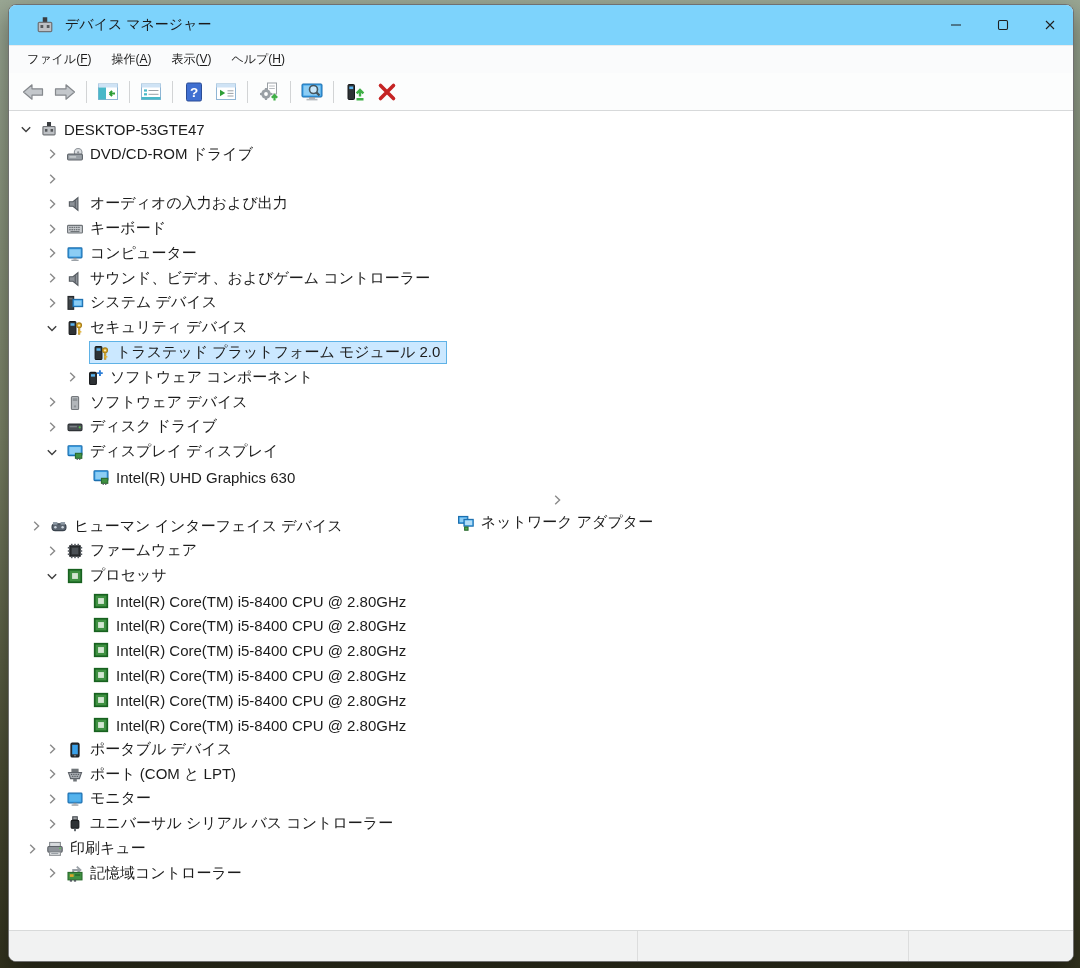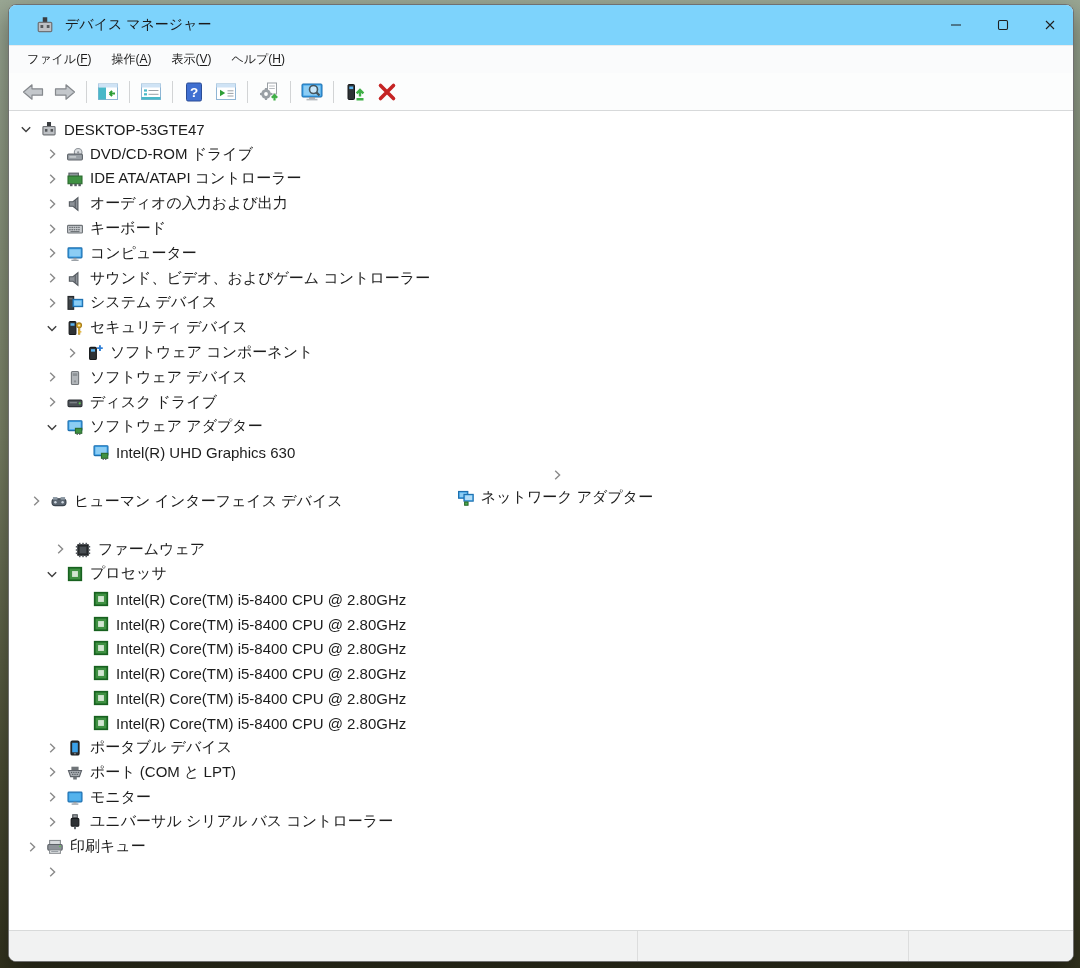--- a/index.html
+++ b/index.html
@@ -235,32 +235,20 @@
           </span>
           <span>DVD/CD-ROM ドライブ</span>
         </span>
       </div>
       <div class="row" style="padding-left: 32px;">
         <span class="chev">
           <svg width="16" height="16" viewBox="0 0 16 16">
             <path d="M6.2 3.8 L10.6 8 L6.2 12.2" stroke="#8a8a8a" stroke-width="1.4" fill="none"></path>
           </svg>
         </span>
-        <span class="row-inner">
-          <span class="icon16">
-            <svg width="18" height="18" viewBox="0 0 16 16">
-              <rect x="2.6" y="2.8" width="8.4" height="4.6" fill="#8f969c" stroke="#5c6167"></rect>
-              <rect x="1.8" y="5.4" width="12.4" height="6.8" fill="#3f9142" stroke="#2a6b2d"></rect>
-              <rect x="3.6" y="12.2" width="2.2" height="2.2" fill="#555b61"></rect>
-              <rect x="7.4" y="12.2" width="2.2" height="2.2" fill="#555b61"></rect>
-              <rect x="11" y="12.2" width="2.2" height="2.2" fill="#555b61"></rect>
-            </svg>
-          </span>
-          <span>IDE ATA/ATAPI コントローラー</span>
-        </span>
       </div>
       <div class="row" style="padding-left: 32px;">
         <span class="chev">
           <svg width="16" height="16" viewBox="0 0 16 16">
             <path d="M6.2 3.8 L10.6 8 L6.2 12.2" stroke="#8a8a8a" stroke-width="1.4" fill="none"></path>
           </svg>
         </span>
         <span class="row-inner">
           <span class="icon16">
             <svg width="18" height="18" viewBox="0 0 16 16">
@@ -364,20 +352,36 @@
               <rect x="4" y="3.8" width="3.6" height="2.2" fill="#5ab4f0"></rect>
               <circle cx="11.6" cy="5.6" r="2.2" fill="#e2b233" stroke="#a87f1c"></circle>
               <circle cx="11.6" cy="5.6" r="0.8" fill="#fff4d6"></circle>
               <rect x="10.9" y="7.6" width="1.5" height="6" fill="#e2b233" stroke="#a87f1c" stroke-width="0.5"></rect>
               <rect x="10.9" y="10.8" width="2.8" height="1.2" fill="#e2b233"></rect>
             </svg>
           </span>
           <span>セキュリティ デバイス</span>
         </span>
       </div>
+      <div class="row selected" style="padding-left: 58px;">
+        <span class="chev"></span>
+        <span class="row-inner">
+          <span class="icon16">
+            <svg width="18" height="18" viewBox="0 0 16 16">
+              <rect x="2.8" y="2.2" width="6" height="11.6" rx="1" fill="#2e3235" stroke="#17191b"></rect>
+              <rect x="4" y="3.8" width="3.6" height="2.2" fill="#5ab4f0"></rect>
+              <circle cx="11.6" cy="5.6" r="2.2" fill="#e2b233" stroke="#a87f1c"></circle>
+              <circle cx="11.6" cy="5.6" r="0.8" fill="#fff4d6"></circle>
+              <rect x="10.9" y="7.6" width="1.5" height="6" fill="#e2b233" stroke="#a87f1c" stroke-width="0.5"></rect>
+              <rect x="10.9" y="10.8" width="2.8" height="1.2" fill="#e2b233"></rect>
+            </svg>
+          </span>
+          <span>トラステッド プラットフォーム モジュール 2.0</span>
+        </span>
+      </div>
       <div class="row" style="padding-left: 32px; margin-left: 20px;">
         <span class="chev">
           <svg width="16" height="16" viewBox="0 0 16 16">
             <path d="M6.2 3.8 L10.6 8 L6.2 12.2" stroke="#8a8a8a" stroke-width="1.4" fill="none"></path>
           </svg>
         </span>
         <span class="row-inner">
           <span class="icon16">
             <svg width="18" height="18" viewBox="0 0 16 16">
               <rect x="3.2" y="3" width="6" height="10.8" rx="1" fill="#2e3235" stroke="#17191b"></rect>
@@ -431,21 +435,21 @@
         <span class="row-inner">
           <span class="icon16">
             <svg width="18" height="18" viewBox="0 0 16 16">
               <rect x="1.8" y="2.4" width="12.4" height="8.8" rx="0.8" fill="#3aa0e8" stroke="#1d6fae"></rect>
               <rect x="3" y="3.6" width="10" height="6.4" fill="#8ccdf4"></rect>
               <rect x="8.4" y="9.2" width="5.6" height="4.4" fill="#3f9142" stroke="#2a6b2d"></rect>
               <rect x="9.4" y="13.6" width="1.2" height="1.4" fill="#555b61"></rect>
               <rect x="11.6" y="13.6" width="1.2" height="1.4" fill="#555b61"></rect>
             </svg>
           </span>
-          <span>ソフトウェア アダプター</span>
+          <span>ディスプレイ ディスプレイ</span>
         </span>
       </div>
       <div class="row" style="padding-left: 58px;">
         <span class="chev"></span>
         <span class="row-inner">
           <span class="icon16">
             <svg width="18" height="18" viewBox="0 0 16 16">
               <rect x="1.8" y="2.4" width="12.4" height="8.8" rx="0.8" fill="#3aa0e8" stroke="#1d6fae"></rect>
               <rect x="3" y="3.6" width="10" height="6.4" fill="#8ccdf4"></rect>
               <rect x="8.4" y="9.2" width="5.6" height="4.4" fill="#3f9142" stroke="#2a6b2d"></rect>
@@ -487,21 +491,21 @@
               <rect x="1.8" y="5.2" width="12.4" height="6" rx="2.8" fill="#5b6570" stroke="#39424c"></rect>
               <rect x="2.6" y="3.6" width="4" height="2.4" fill="#8d99a4"></rect>
               <rect x="9.4" y="3.6" width="4" height="2.4" fill="#8d99a4"></rect>
               <circle cx="4.8" cy="8.2" r="1.1" fill="#cdd6df"></circle>
               <circle cx="11.2" cy="8.2" r="1.1" fill="#cdd6df"></circle>
             </svg>
           </span>
           <span>ヒューマン インターフェイス デバイス</span>
         </span>
       </div>
-      <div class="row" style="padding-left: 40px; margin-top: 23px;">
+      <div class="row" style="padding-left: 32px;">
         <span class="chev">
           <svg width="16" height="16" viewBox="0 0 16 16">
             <path d="M6.2 3.8 L10.6 8 L6.2 12.2" stroke="#8a8a8a" stroke-width="1.4" fill="none"></path>
           </svg>
         </span>
         <span class="row-inner">
           <span class="icon16">
             <svg width="18" height="18" viewBox="0 0 16 16">
               <rect x="3.4" y="3.4" width="9.2" height="9.2" fill="#2f3337" stroke="#17191b"></rect>
               <g fill="#555b61">
@@ -710,20 +714,34 @@
           </span>
           <span>印刷キュー</span>
         </span>
       </div>
       <div class="row" style="padding-left: 32px;">
         <span class="chev">
           <svg width="16" height="16" viewBox="0 0 16 16">
             <path d="M6.2 3.8 L10.6 8 L6.2 12.2" stroke="#8a8a8a" stroke-width="1.4" fill="none"></path>
           </svg>
         </span>
+        <span class="row-inner">
+          <span class="icon16">
+            <svg width="18" height="18" viewBox="0 0 16 16">
+              <path d="M9.6 1.4 l3.2 3 -3.2 3" stroke="#9aa0a6" stroke-width="1.7" fill="none"></path>
+              <path d="M12.4 4.4 H6.4 V7.6" stroke="#9aa0a6" stroke-width="1.7" fill="none"></path>
+              <rect x="1.8" y="6.6" width="12.4" height="6.6" fill="#3f9142" stroke="#2a6b2d"></rect>
+              <rect x="3.4" y="8.2" width="3.4" height="2.4" fill="#d9a72b"></rect>
+              <rect x="8" y="8.2" width="4.6" height="1.4" fill="#2a6b2d"></rect>
+              <rect x="3.4" y="13.2" width="2" height="1.6" fill="#555b61"></rect>
+              <rect x="7" y="13.2" width="2" height="1.6" fill="#555b61"></rect>
+            </svg>
+          </span>
+          <span>記憶域コントローラー</span>
+        </span>
       </div>
     </div>
 
   <div class="statusbar">
     <div class="status-seg seg1"></div>
     <div class="status-seg seg2"></div>
     <div class="status-seg seg3"></div>
   </div>
 
 </div>

